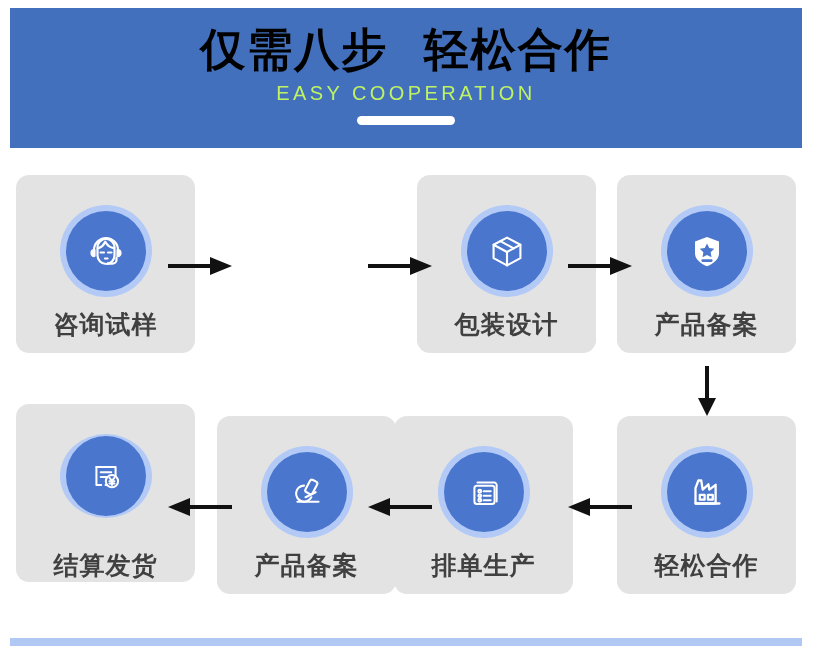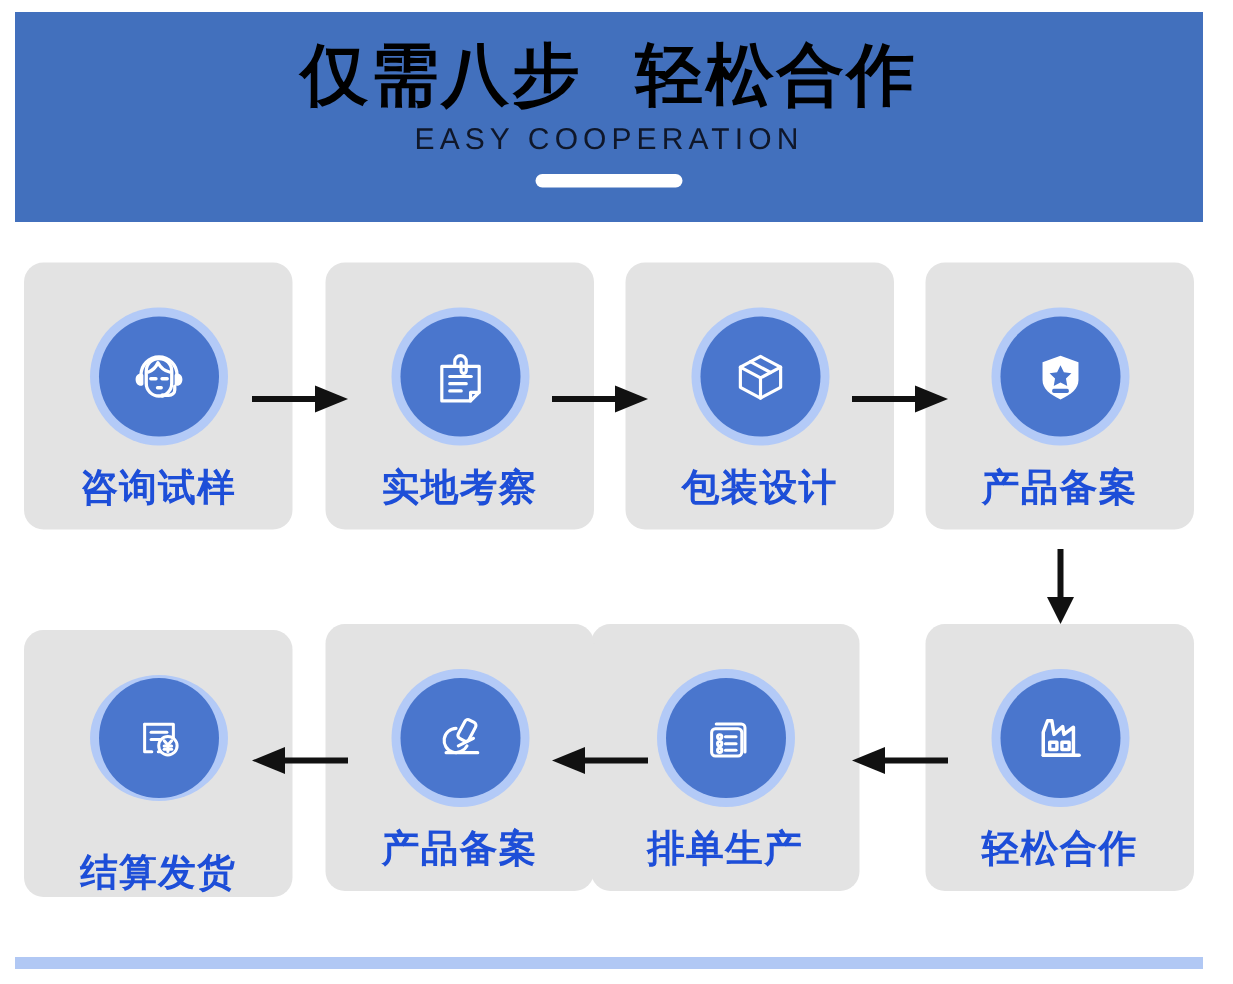--- a/index.html
+++ b/index.html
@@ -35,21 +35,21 @@
     font-weight: bold;
     color: #000000;
     letter-spacing: 2px;
     font-family: "DejaVu Sans", "Liberation Sans", sans-serif;
     white-space: pre;
   }
   #header-subtitle {
     margin-top: 7px;
     font-size: 20px;
     letter-spacing: 3.4px;
-    color: #0f172a;
+    color: #bef264;
     font-weight: normal;
     font-family: "Liberation Sans", sans-serif;
   }
   #header-divider {
     margin-top: 11px;
     width: 98px;
     height: 9px;
     border-radius: 5px;
     background: #ffffff;
   }
@@ -90,21 +90,21 @@
     background: #4a76cd;
     display: flex;
     align-items: center;
     justify-content: center;
   }
   .step-icon-circle svg { display: block; }
   .step-label {
     margin-top: 11px;
     font-size: 25px;
     font-weight: bold;
-    color: #1d4ed8;
+    color: #404040;
     letter-spacing: 1px;
     font-family: "DejaVu Sans", "Liberation Sans", sans-serif;
     white-space: nowrap;
   }
 
   
   .arrow-h {
     position: absolute;
     width: 68px;
     height: 26px;
@@ -150,35 +150,20 @@
           <line x1="26" y1="25.5" x2="29.5" y2="25.5"></line>
           <path d="M23 31.5h2.5"></path>
           <path d="M34.5 30.5v2.5c0 2-1.8 3.6-4 3.6h-2.6"></path>
           <circle cx="26.4" cy="36.6" r="1.5" fill="#ffffff" stroke="none"></circle>
         </svg>
       </div>
     </div>
     <div class="step-label">咨询试样</div>
   </div>
 
-  <div class="step-card" style="left:217px; top:15px;">
-    <div class="step-icon-wrap">
-      <div class="step-icon-circle">
-        <svg width="46" height="46" viewBox="0 0 48 48" fill="none" stroke="#ffffff" stroke-width="2.2" stroke-linecap="round" stroke-linejoin="round">
-          <path d="M11 17h26v18l-6 6H11z"></path>
-          <path d="M37 35h-6v6"></path>
-          <path d="M20 17v-3.5a4 4 0 0 1 8 0V20a1.8 1.8 0 0 1-3.6 0v-5.6"></path>
-          <line x1="16.5" y1="24" x2="31.5" y2="24"></line>
-          <line x1="16.5" y1="29" x2="28" y2="29"></line>
-          <line x1="16.5" y1="34" x2="24.5" y2="34"></line>
-        </svg>
-      </div>
-    </div>
-    <div class="step-label">实地考察</div>
-  </div>
 
   <div class="step-card" style="left:417px; top:15px;">
     <div class="step-icon-wrap">
       <div class="step-icon-circle">
         <svg width="46" height="46" viewBox="0 0 48 48" fill="none" stroke="#ffffff" stroke-width="2.2" stroke-linecap="round" stroke-linejoin="round">
           <path d="M24 10 38 17.5v14L24 39 10 31.5v-14z"></path>
           <path d="M10 17.5 24 25l14-7.5"></path>
           <line x1="24" y1="25" x2="24" y2="39"></line>
           <path d="M17 13.7 31 21.2"></path>
         </svg>
@@ -239,21 +224,21 @@
           <rect x="24.3" y="11.5" width="8.4" height="14.5" rx="2.4" transform="rotate(28 28.5 18.7)"></rect>
           <path d="M28.5 29.5a8.4 8.4 0 1 1-7.6-12.2"></path>
           <path d="M22.5 29.5 33 24.2"></path>
           <line x1="14" y1="34.2" x2="36" y2="34.2"></line>
         </svg>
       </div>
     </div>
     <div class="step-label">产品备案</div>
   </div>
 
-  <div class="step-card" style="left:16px; top:260px;gap:20px;">
+  <div class="step-card" style="left:16px; top:244px;gap:20px;">
     <div class="step-icon-wrap">
       <div class="step-icon-circle">
         <svg width="46" height="46" viewBox="0 0 48 48" fill="none" stroke="#ffffff" stroke-width="2.1" stroke-linecap="round" stroke-linejoin="round">
           <path d="M14 14.5h20v19H23.5"></path>
           <path d="M14 14.5v19h5"></path>
           <line x1="18.5" y1="20" x2="29.5" y2="20"></line>
           <line x1="18.5" y1="25" x2="25" y2="25"></line>
           <circle cx="30.2" cy="29.4" r="6.4" fill="#4a76cd"></circle>
           <path d="M27.6 25.9l2.6 3 2.6-3"></path>
           <line x1="27.6" y1="29.6" x2="32.8" y2="29.6"></line>

